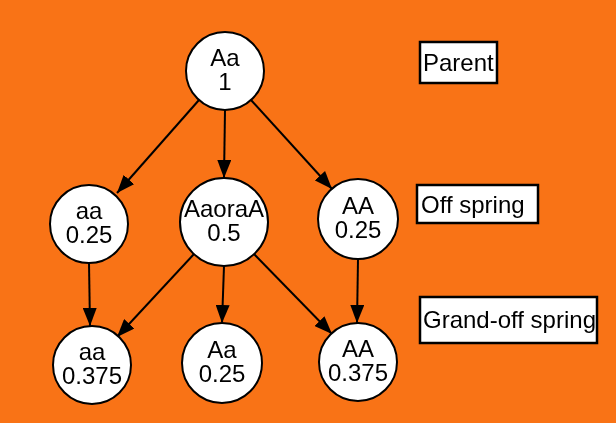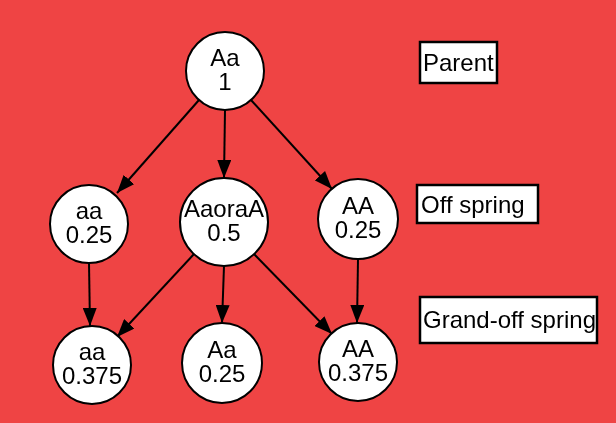--- a/index.html
+++ b/index.html
@@ -4,21 +4,21 @@
 <style>
   html, body {
     margin: 0;
     padding: 0;
     background: #ffffff;
   }
   #stage {
     position: relative;
     width: 616px;
     height: 423px;
-    background: #ef4444;
+    background: #f97316;
     overflow: hidden;
   }
   svg { display: block; }
   .edge {
     stroke: #000000;
     stroke-width: 2;
     fill: none;
   }
   .node-circle {
     fill: #ffffff;

